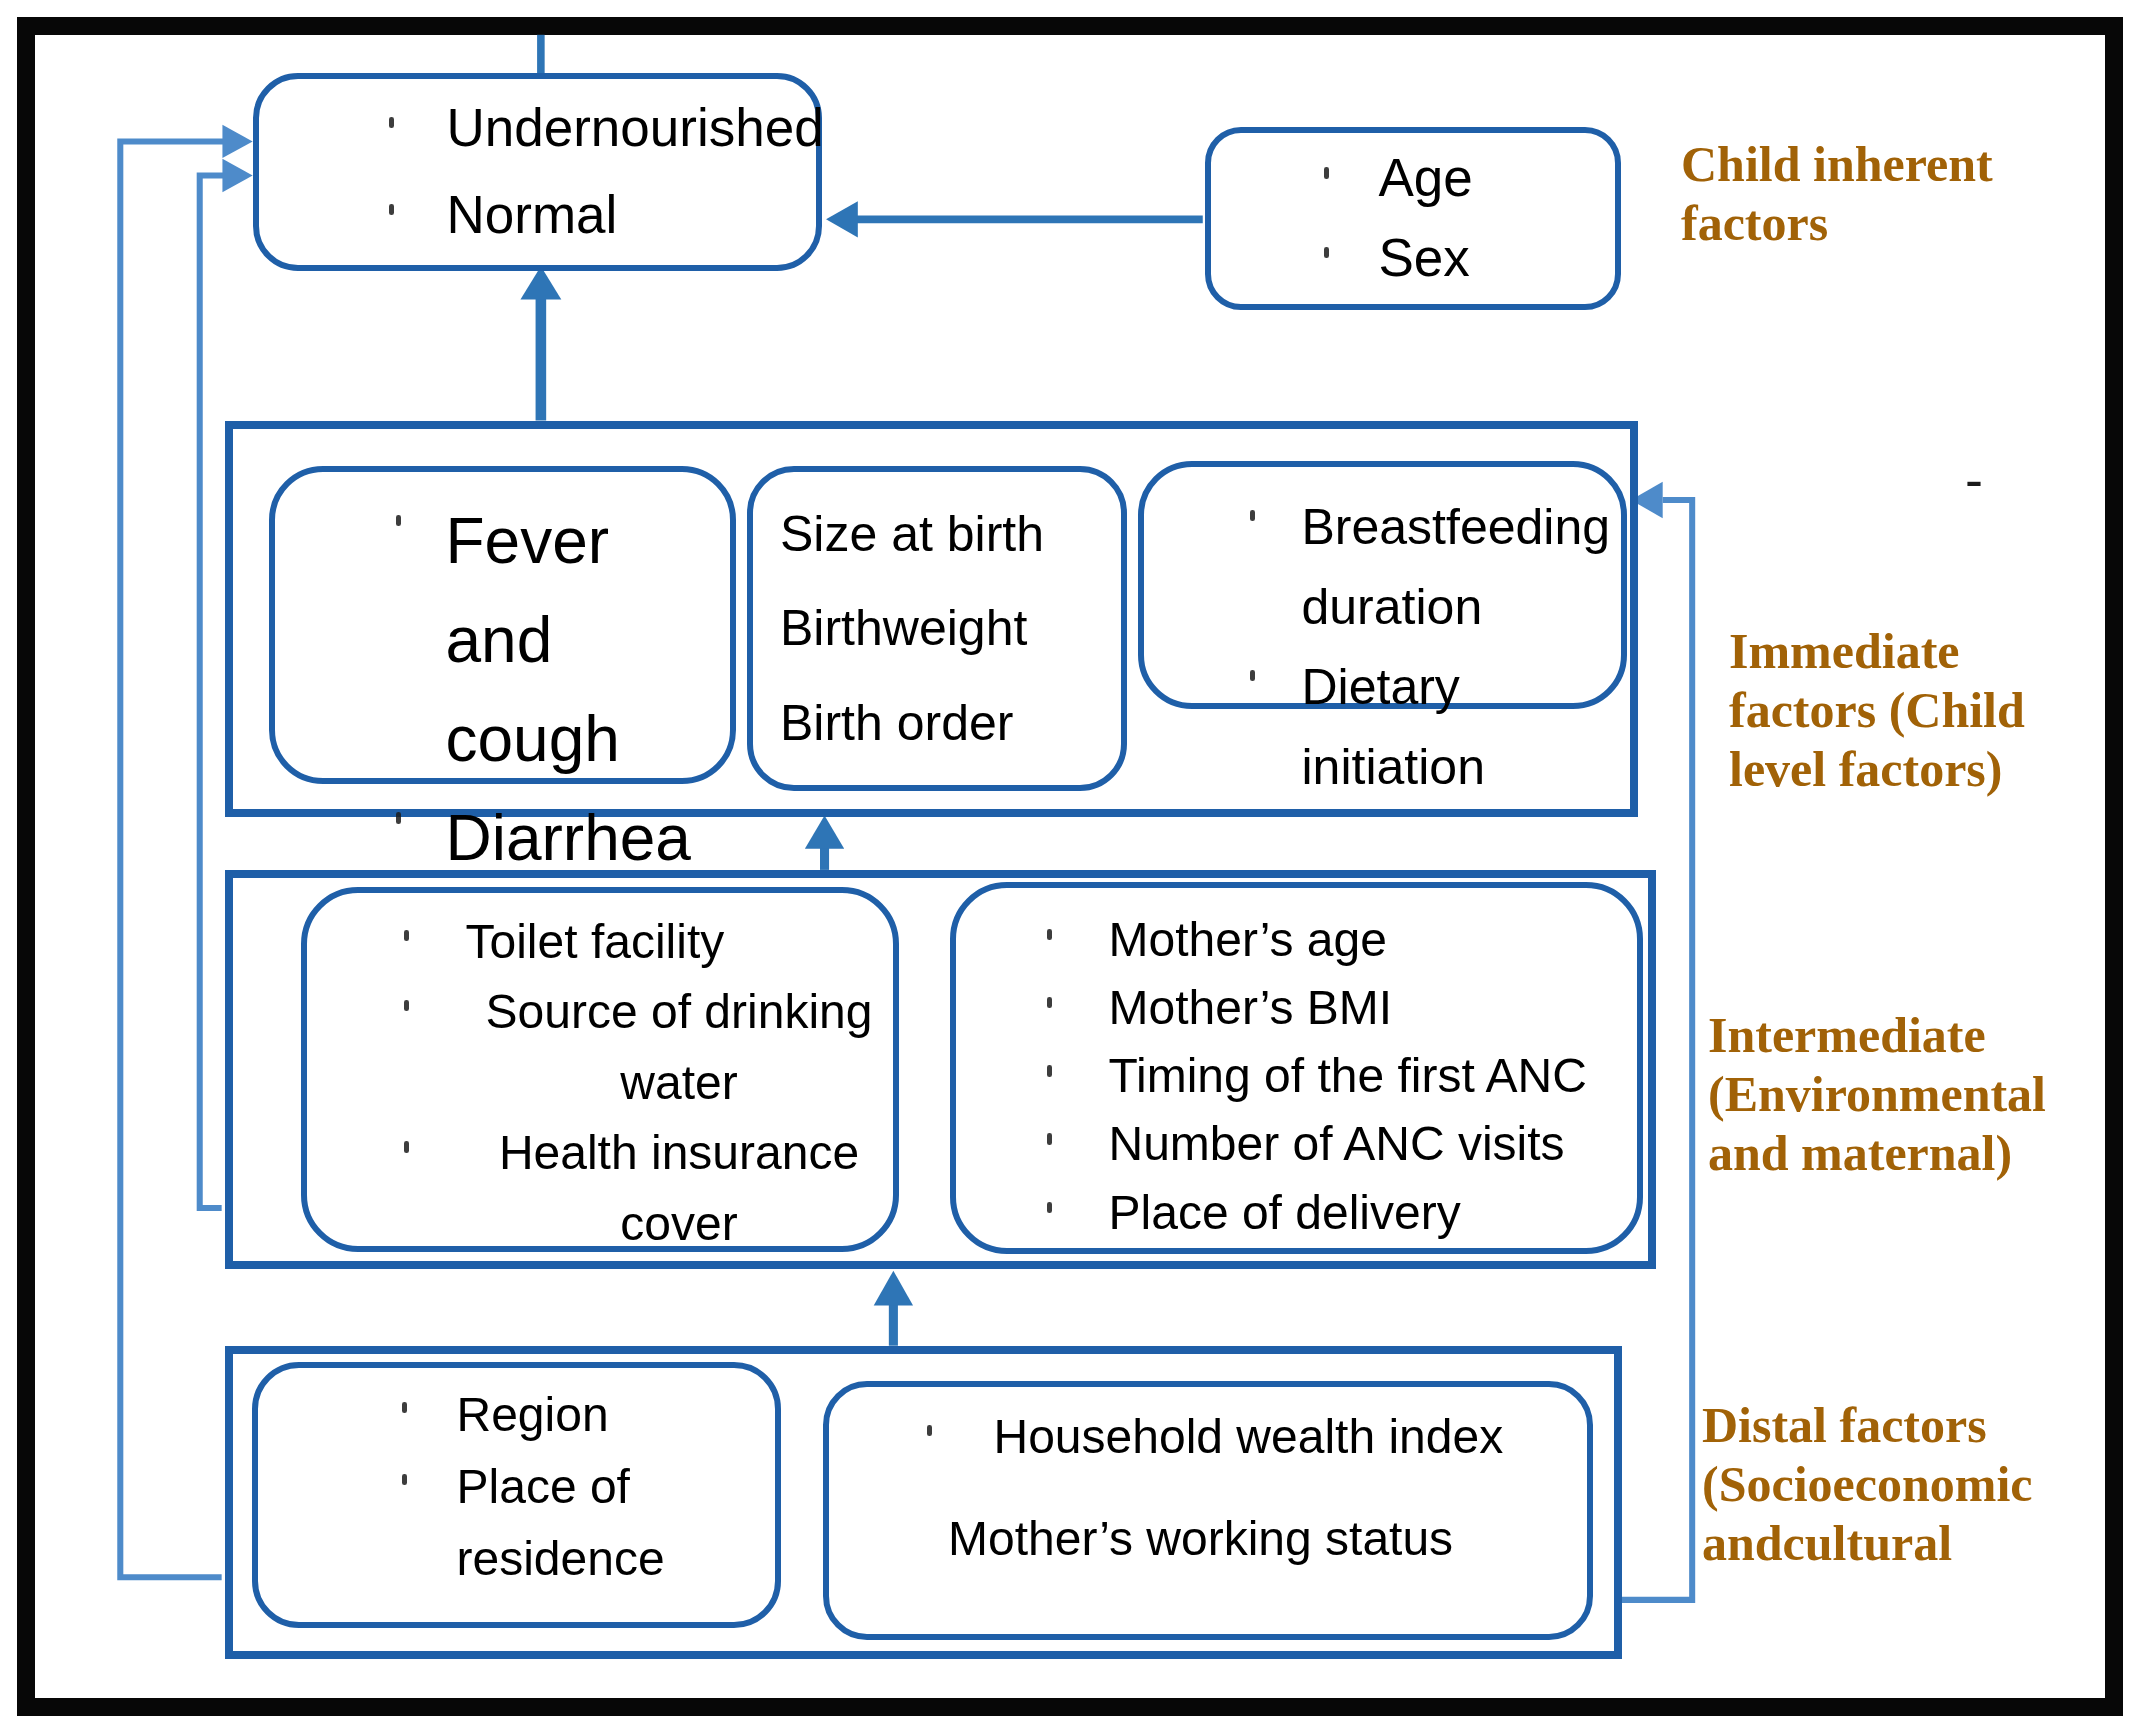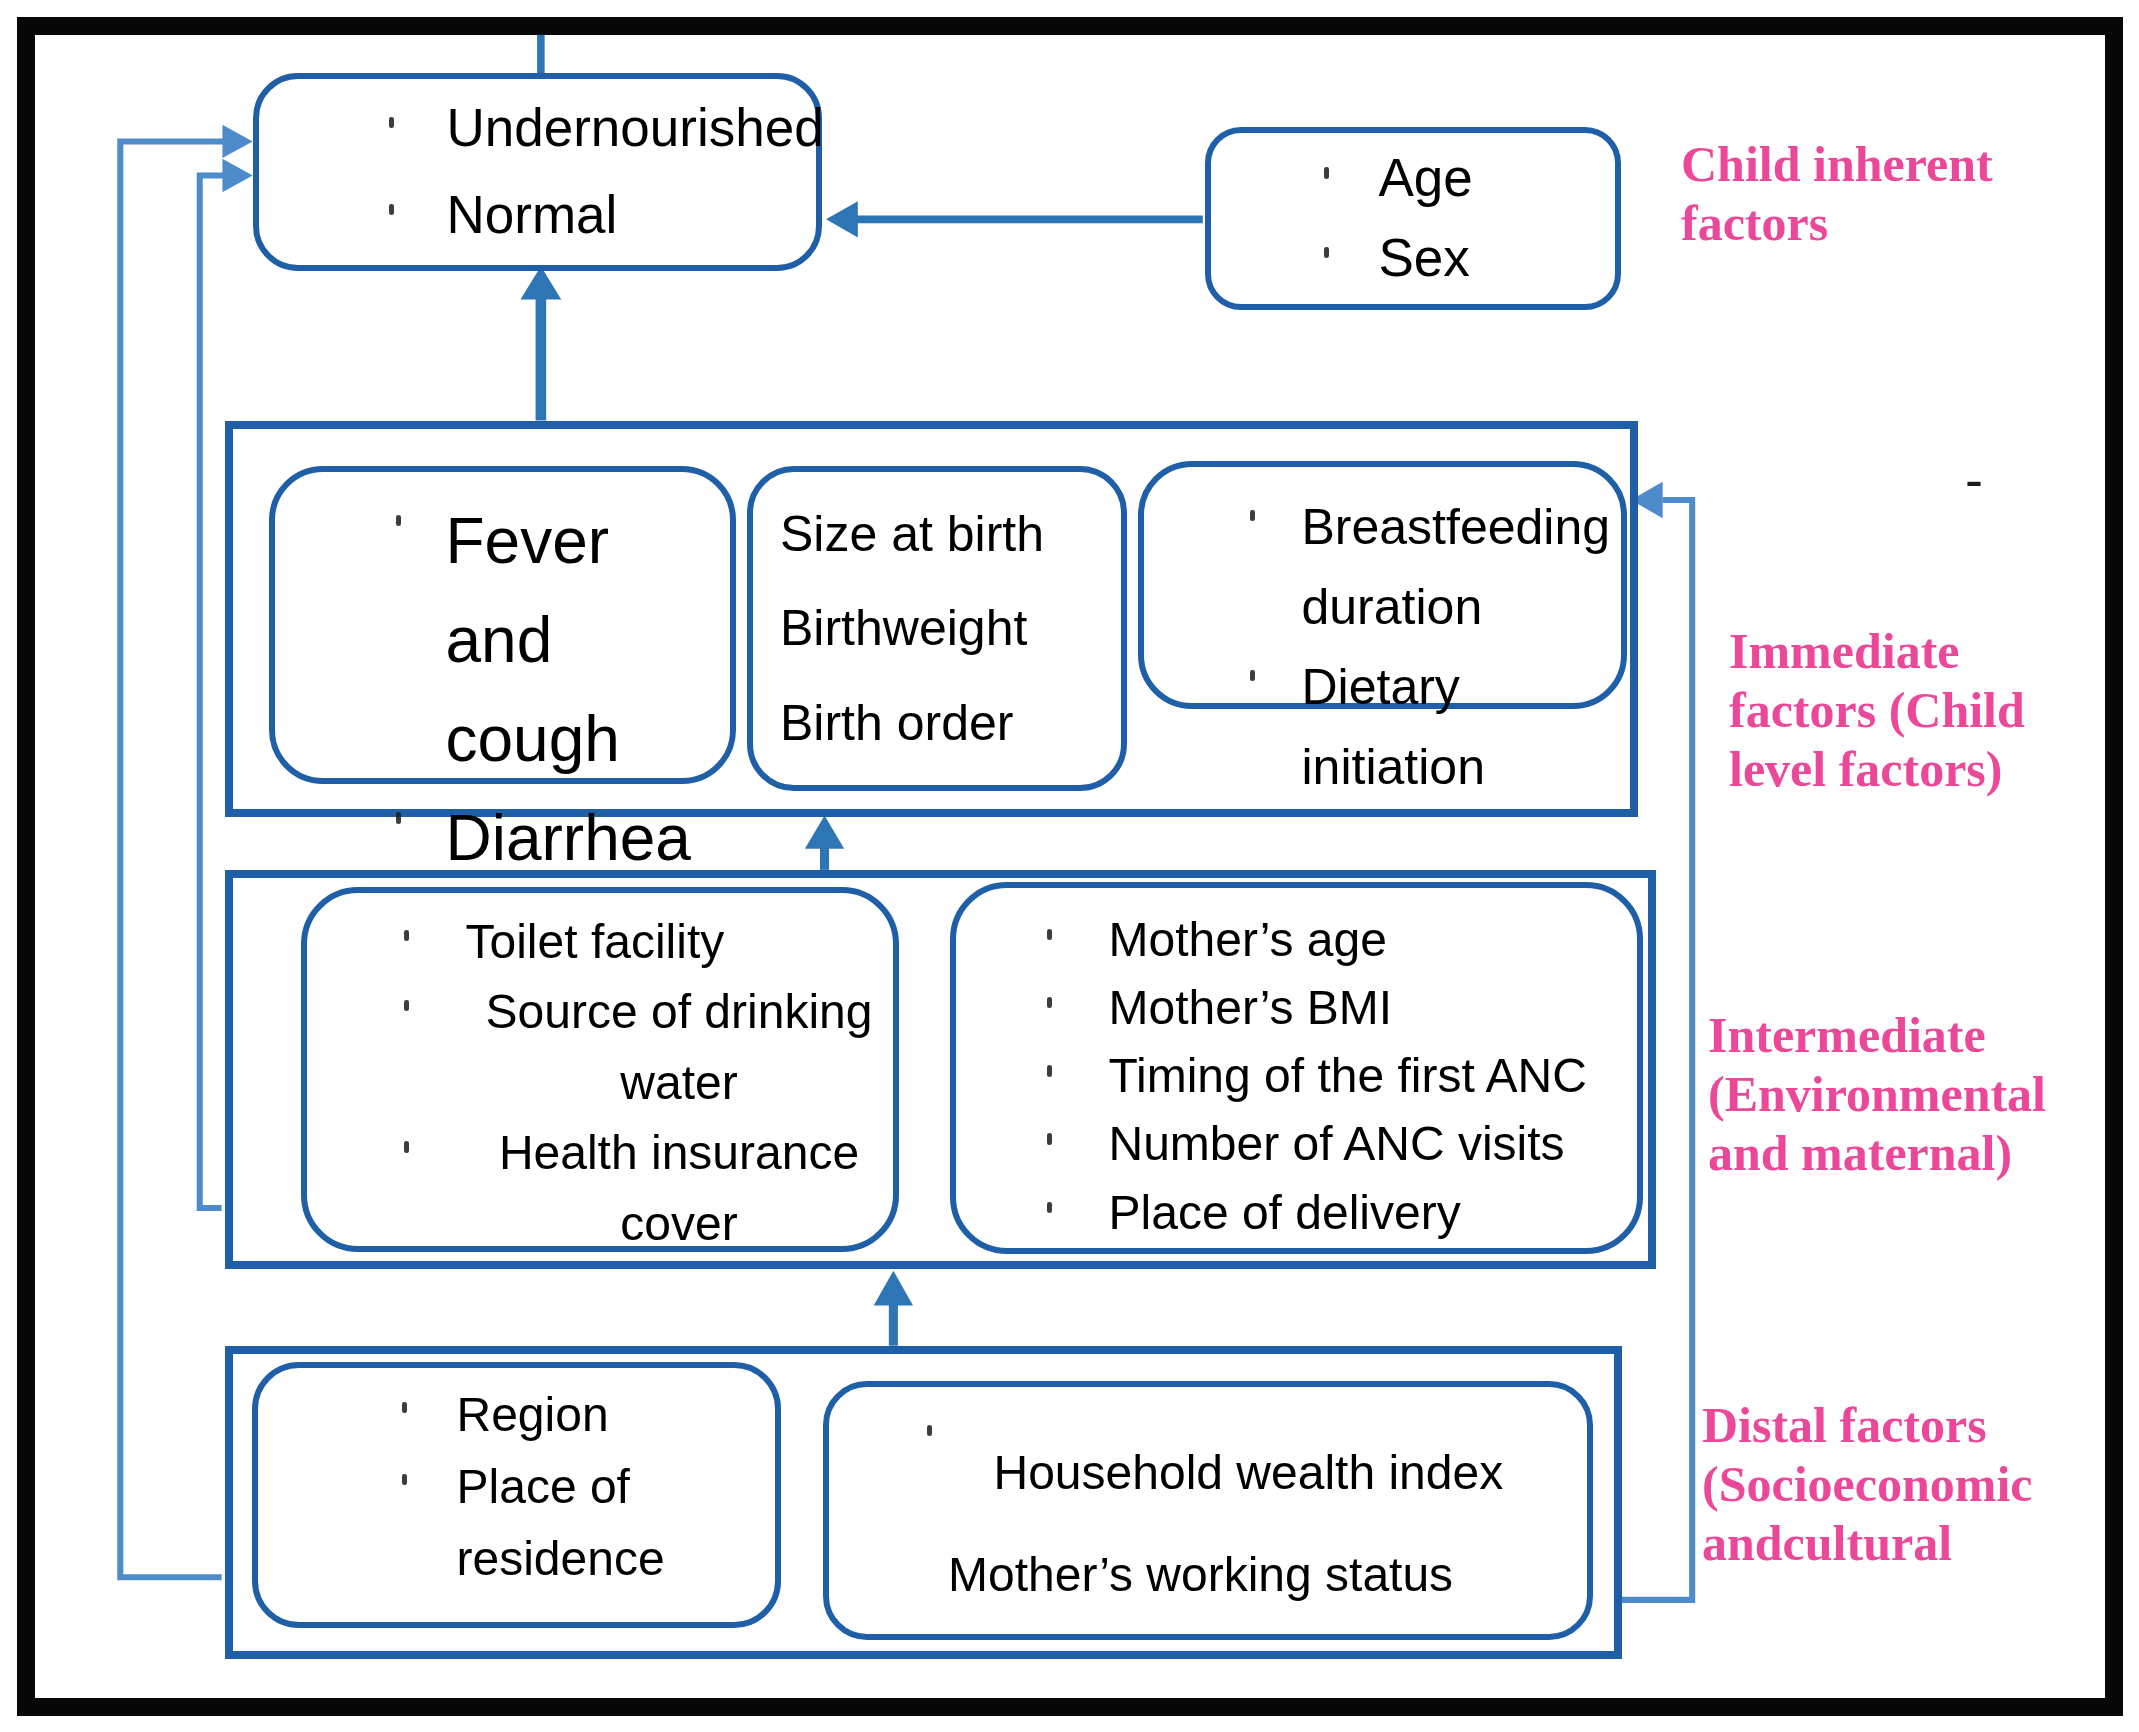--- a/index.html
+++ b/index.html
@@ -43,21 +43,21 @@
     margin-top:23px;
   }
   .itemtext{display:block;}
 
   .big-text{font-size:53px;line-height:1.3;}
 
   .side-label{
     position:absolute;
     font-family:"Liberation Serif", serif;
     font-weight:bold;
-    color:#ec4899;
+    color:#a16207;
     font-size:50px;
     line-height:1.18;
   }
   .dash-mark{
     position:absolute;
     font-size:54px;color:#1b1b1b;
     font-family:"Liberation Sans", sans-serif;
   }
 </style>
 </head>
@@ -202,21 +202,21 @@
     </div>
     <div class="row">
       <span class="bullet"></span>
       <span class="itemtext" style="padding-left:50px;max-width:303px;">Place of residence</span>
     </div>
   </div>
 
   <div class="rbox" style="left:823px;top:1381px;width:770px;height:259px;border-radius:44px;padding:15px 0 9px 98px;justify-content:flex-start;font-size:48px;line-height:1.45;">
     <div class="row">
       <span class="bullet"></span>
-      <span class="itemtext" style="padding-left:62px;white-space:nowrap;margin-top:36px;">Household wealth index</span>
+      <span class="itemtext" style="padding-left:62px;white-space:nowrap;">Household wealth index</span>
     </div>
     <div class="row" style="margin-top:32px;">
       <span class="itemtext" style="padding-left:21px;white-space:nowrap;">Mother’s working status</span>
     </div>
   </div>
 
   <div class="side-label" style="left:1702px;top:1396px;width:386px;">Distal factors (Socioeconomic andcultural</div>
 
 </div>
 

